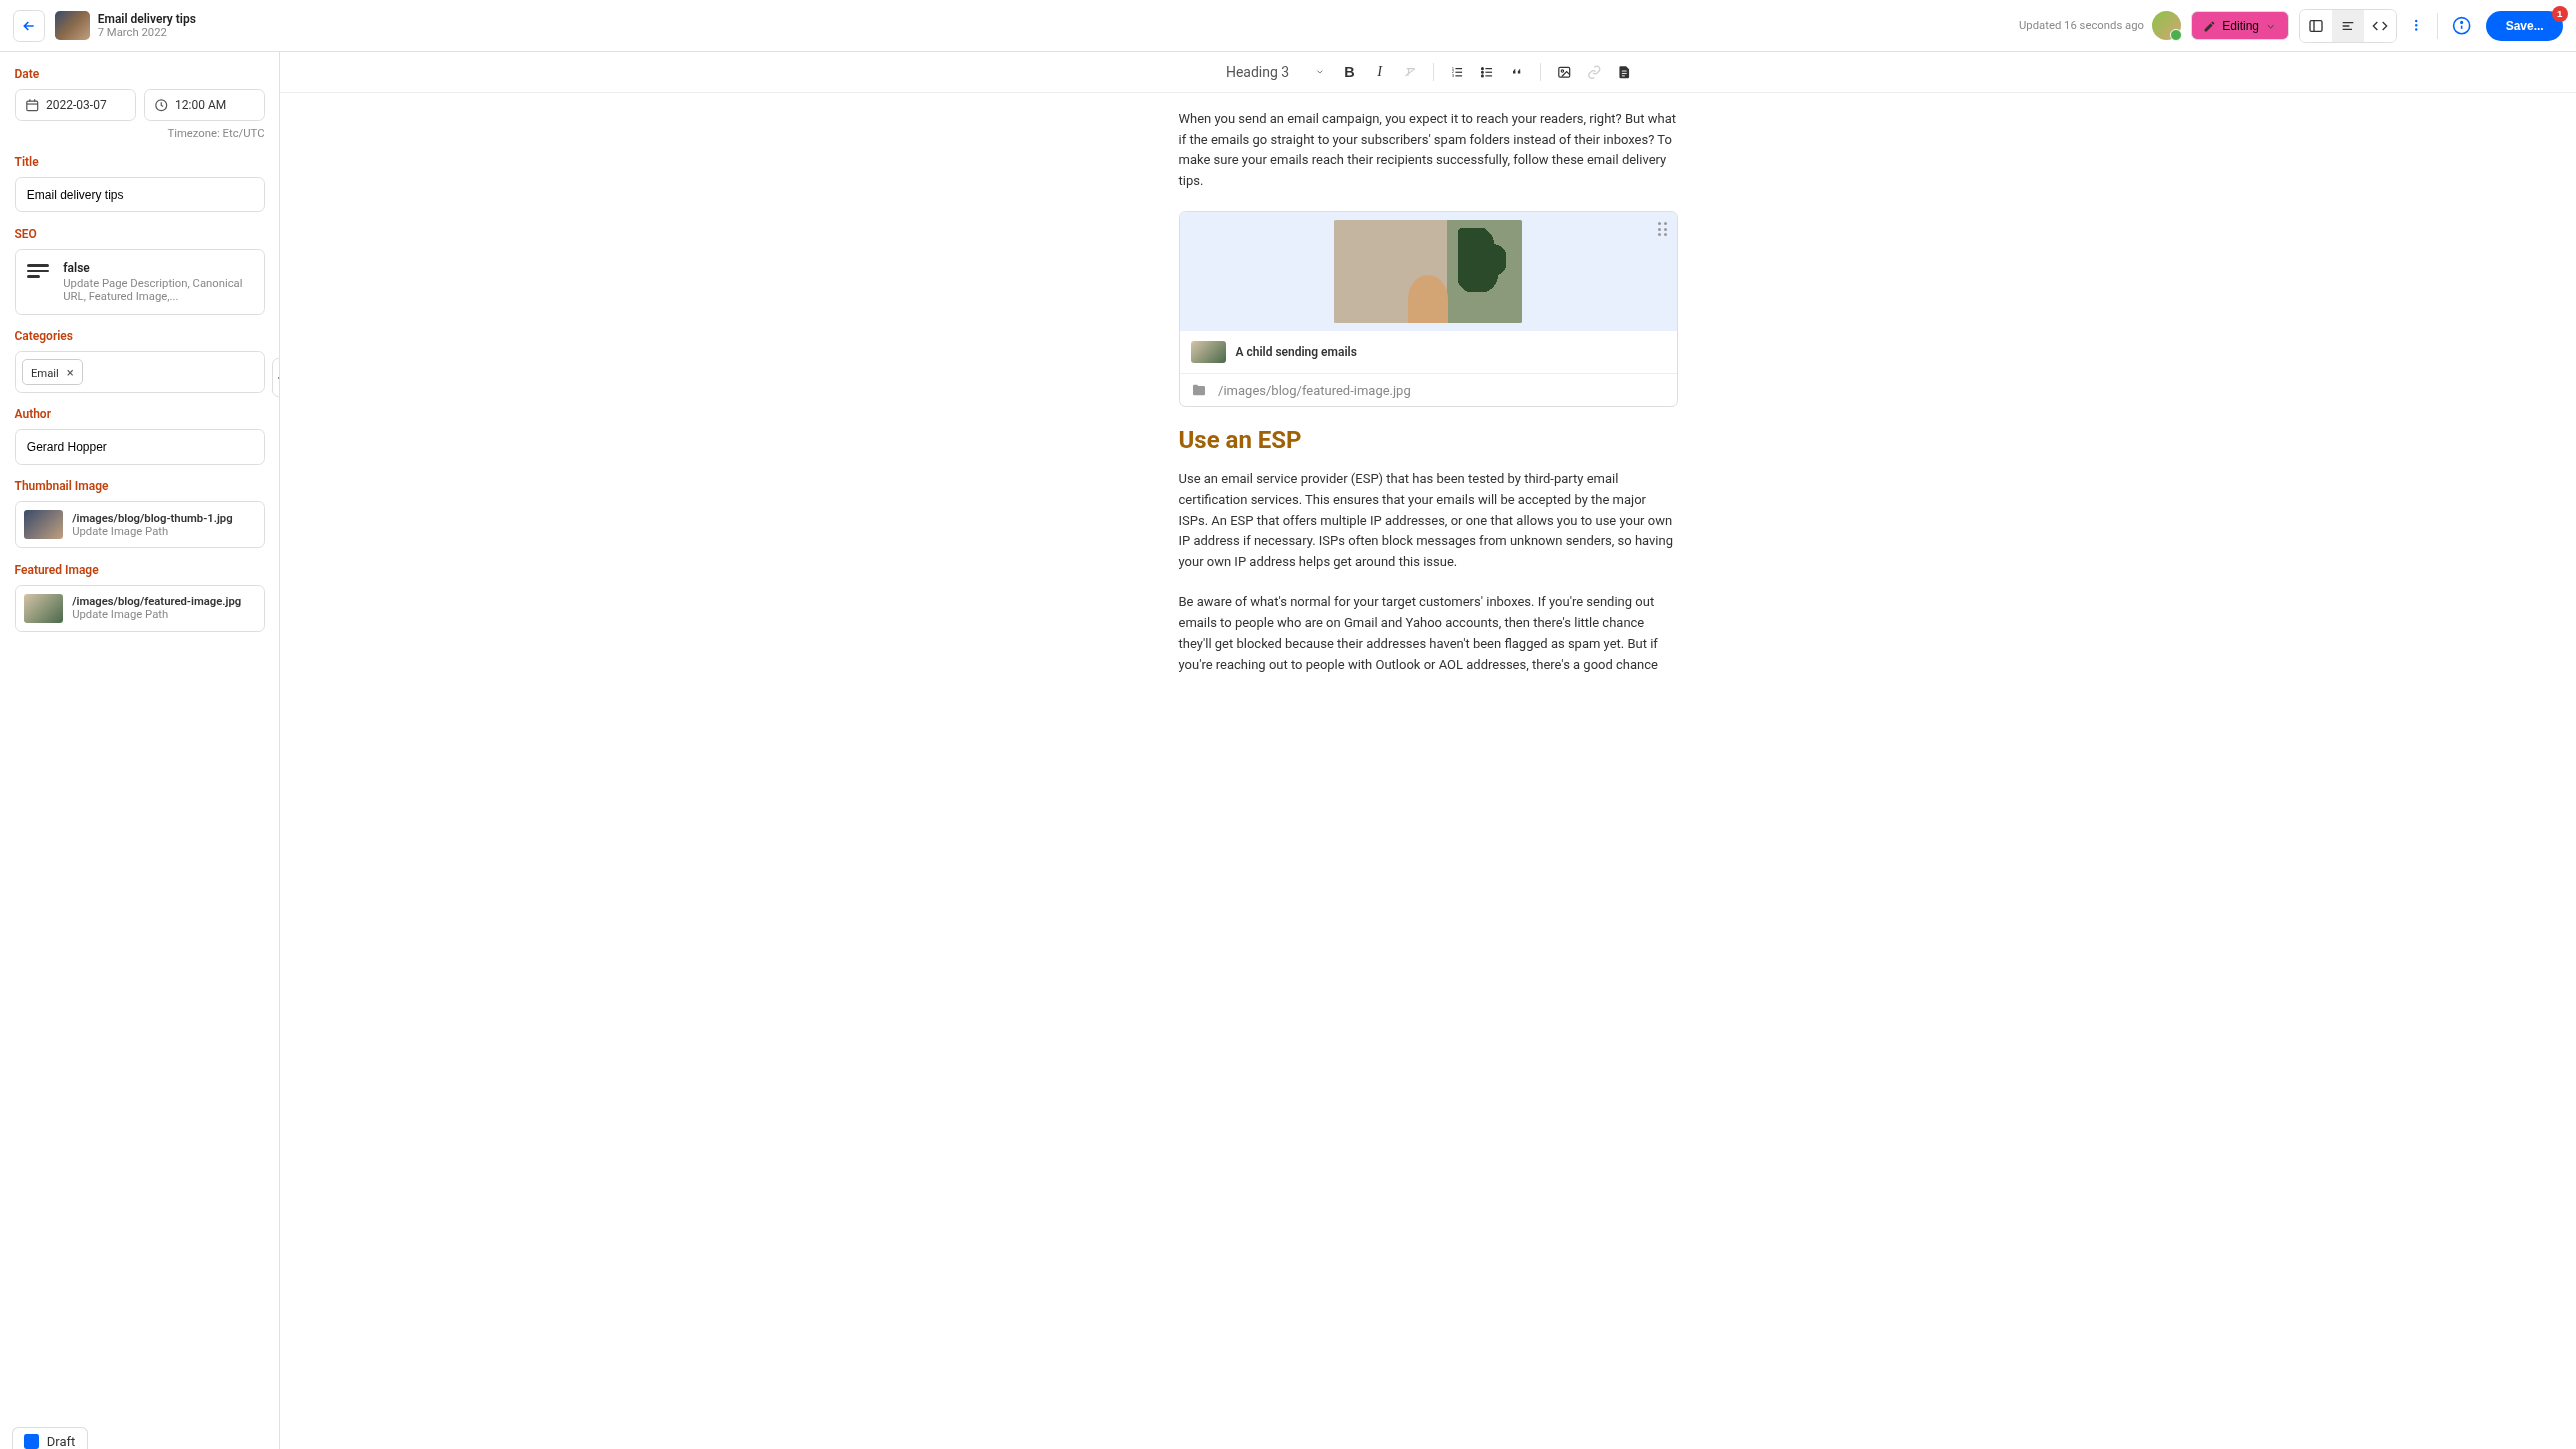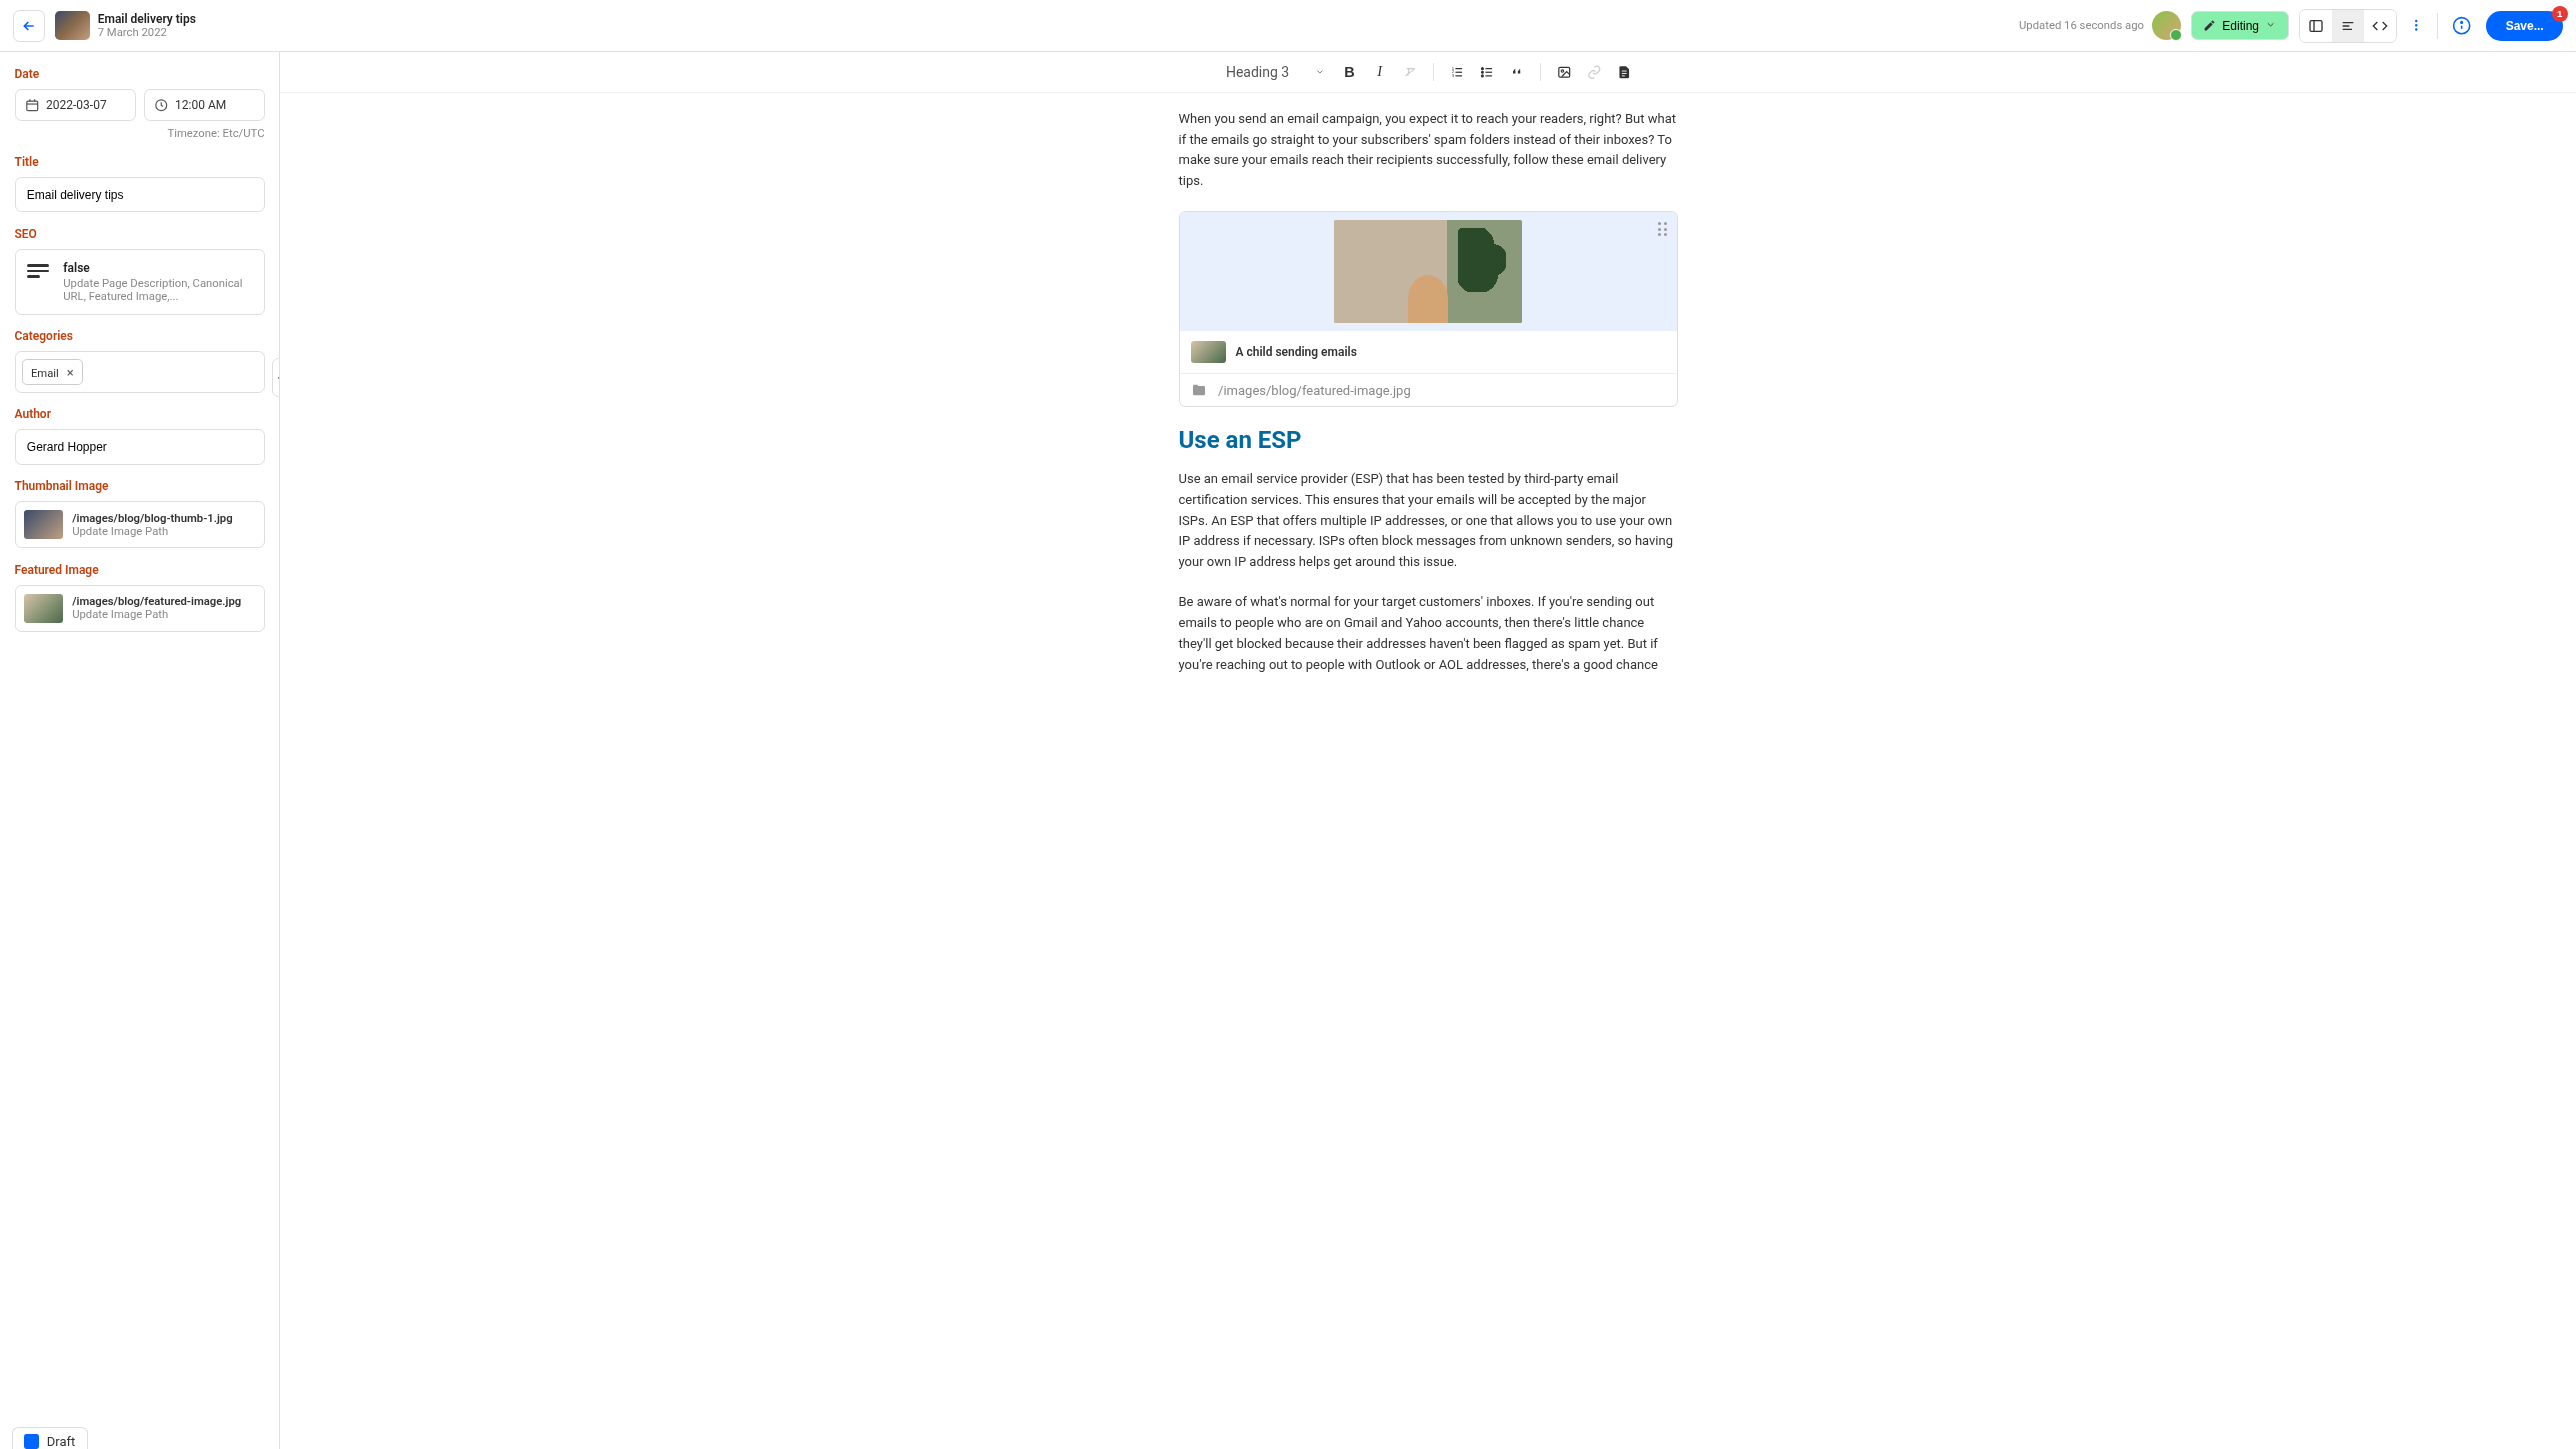--- a/index.html
+++ b/index.html
@@ -7,21 +7,21 @@
 .header { display: flex; align-items: center; padding: 8px 13px; border-bottom: 0.8px solid #e0e0e0; height: 52px; }
 .back-btn { width: 32px; height: 32px; border: 0.8px solid #ddd; border-radius: 6.4px; background: #fff; display: flex; align-items: center; justify-content: center; cursor: pointer; margin-right: 9.7px; }
 .thumb-small { width: 35px; height: 29px; border-radius: 4.8px; background: linear-gradient(135deg,#3a4a6a,#8a6a4a,#c0a080); margin-right: 8px; }
 .title-block { display: flex; flex-direction: column; }
 .title-main { font-weight: 600; font-size: 12px; color: #222; }
 .title-date { font-size: 11.3px; color: #888; }
 .header-spacer { flex: 1; }
 .updated { font-size: 11.3px; color: #888; margin-right: 8px; }
 .avatar { width: 29px; height: 29px; border-radius: 50%; background: linear-gradient(135deg,#8bc34a,#d4a574); position: relative; margin-right: 9.7px; }
 .avatar::after { content: ''; position: absolute; bottom: -0.8px; right: -0.8px; width: 9.7px; height: 9.7px; background: #4caf50; border: 1.6px solid #fff; border-radius: 50%; }
-.editing-btn { display: flex; align-items: flex-start; gap: 6.4px; border: 0.8px solid #ddd; border-radius: 6.4px; padding: 6.4px 11.3px; background: #86efac; cursor: pointer; font-size: 12px; margin-right: 9.7px; }
+.editing-btn { display: flex; align-items: flex-end; gap: 6.4px; border: 0.8px solid #ddd; border-radius: 6.4px; padding: 6.4px 11.3px; background: #ec4899; cursor: pointer; font-size: 12px; margin-right: 9.7px; }
 .view-group { display: flex; border: 0.8px solid #ddd; border-radius: 6.4px; overflow: hidden; margin-right: 9.7px; }
 .view-btn { width: 32px; height: 32px; display: flex; align-items: center; justify-content: center; cursor: pointer; background: #fff; border: none; }
 .view-btn.active { background: #eee; }
 .more-btn { width: 19.3px; height: 32px; display: flex; align-items: center; justify-content: center; cursor: pointer; background: none; border: none; }
 .divider-v { width: 0.8px; height: 26px; background: #e0e0e0; margin: 0 11.3px; }
 .info-btn { width: 26px; height: 26px; display: flex; align-items: center; justify-content: center; cursor: pointer; background: none; border: none; margin-right: 11.3px; }
 .save-btn { background: #0066ff; color: #fff; border: none; border-radius: 17.7px; padding: 8px 19.3px; font-size: 12px; font-weight: 600; cursor: pointer; position: relative; }
 .save-badge { position: absolute; top: -4.8px; right: -4.8px; background: #e53935; color: #fff; width: 16px; height: 16px; border-radius: 50%; font-size: 9.7px; display: flex; align-items: center; justify-content: center; font-weight: 600; }
 .main { display: flex; height: calc(100vh - 52px); }
 .sidebar { width: 280px; border-right: 0.8px solid #e0e0e0; overflow-y: auto; padding: 14.5px; position: relative; }
@@ -63,21 +63,21 @@
 .img-preview { background: #e8f0fe; padding: 8px; display: flex; justify-content: center; position: relative; }
 .img-render { width: 188px; height: 103px; background: linear-gradient(to right, #c4b5a0 60%, #8a9a7a 60%); border-radius: 1.6px; position: relative; overflow: hidden; }
 .img-render::before { content:''; position:absolute; right:16px; top:8px; width:48px; height:64px; background: radial-gradient(circle at 30% 30%, #2a4a2a 40%, transparent 40%), radial-gradient(circle at 70% 50%, #2a4a2a 35%, transparent 35%), radial-gradient(circle at 40% 70%, #2a4a2a 40%, transparent 40%); }
 .img-render::after { content:''; position:absolute; left:50%; bottom:0; width:40px; height:48px; background:#d4a574; border-radius:50% 50% 0 0; transform:translateX(-50%); }
 .drag-handle { position: absolute; top: 9.7px; right: 9.7px; display: grid; grid-template-columns: 3.2px 3.2px; gap: 2.4px; }
 .drag-dot { width: 3.2px; height: 3.2px; background: #999; border-radius: 50%; }
 .img-meta { padding: 9.7px 11.3px; display: flex; align-items: center; gap: 9.7px; }
 .img-meta-thumb { width: 35px; height: 22.5px; border-radius: 3.2px; background: linear-gradient(135deg,#d4c4a8,#4a6a4a); }
 .img-meta-title { font-weight: 600; font-size: 12px; }
 .img-path-row { padding: 8px 11.3px; display: flex; align-items: center; gap: 11.3px; color: #888; border-top: 0.8px solid #eee; }
-.h3 { font-size: 24px; font-weight: 700; color: #0369a1; margin: 9.7px 0 14.5px; }
+.h3 { font-size: 24px; font-weight: 700; color: #a16207; margin: 9.7px 0 14.5px; }
 svg { display: block; }
 </style>
 </head>
 <body>
 
 <div class="header">
   <button class="back-btn">
     <svg width="16" height="16" viewBox="0 0 24 24" fill="none" stroke="#0066ff" stroke-width="2.5">
         <path d="M19 12H5M11 18l-6-6 6-6"></path>
       </svg>

